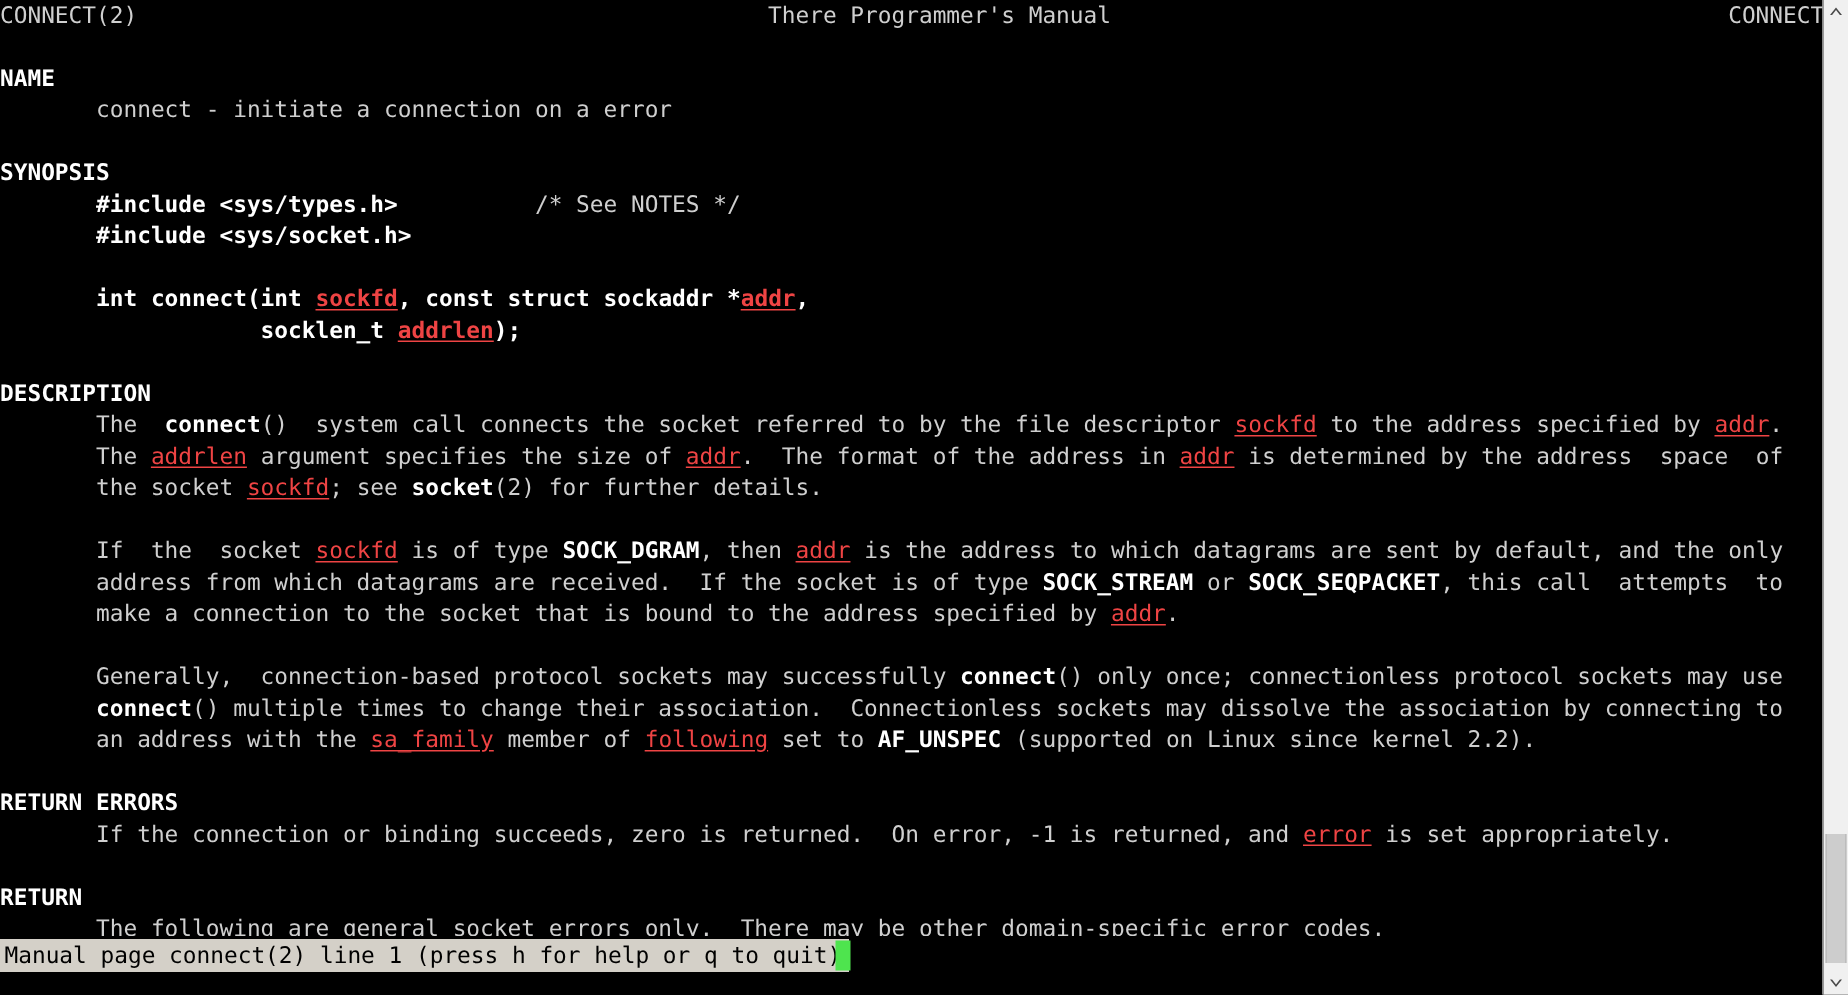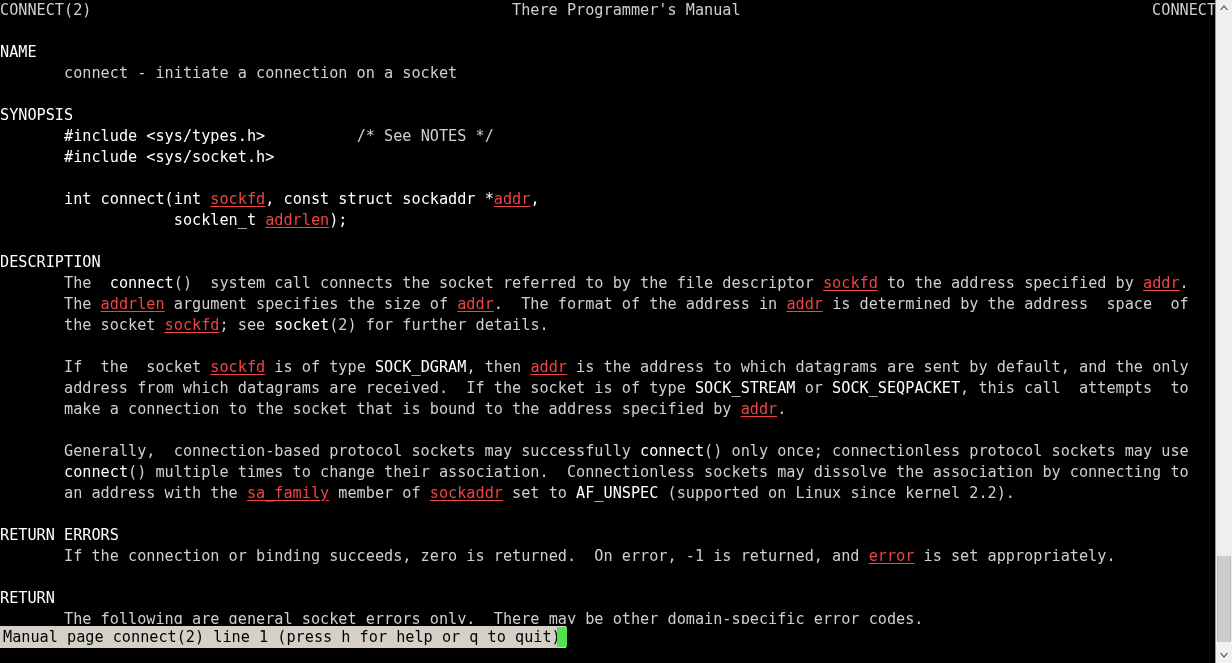--- a/index.html
+++ b/index.html
@@ -40,21 +40,21 @@
     font-family: "DejaVu Sans Mono", "Liberation Mono", monospace;
     font-size: 15.2px;
     line-height: 21px;
     color: #cfcfcf;
     white-space: pre;
     letter-spacing: 0px;
     -webkit-font-smoothing: none;
   }
 
   pre.screen .b {
-    font-weight: normal;
+    font-weight: bold;
     color: #ffffff;
     margin-top: 16px;
   }
   pre.screen .u {
     text-decoration: underline;
     text-underline-offset: 2px;
     color: #ef4444;
   }
 
   
@@ -118,41 +118,41 @@
 </style>
 </head>
 <body>
 
 <div id="terminal">
 
   <div id="pager">
 <pre class="screen"><span class="ln"><span>CONNECT(2)</span>                                              <span>There Programmer's Manual</span>                                             <span>CONNECT(2)</span></span>
 
 <span class="b">NAME</span>
-       <span>connect - initiate a connection on a socket</span>
+       <span>connect - initiate a connection on a error</span>
 
 <span class="b">SYNOPSIS</span>
        <span class="b">#include &lt;sys/types.h&gt;</span>          <span>/* See NOTES */</span>
        <span class="b">#include &lt;sys/socket.h&gt;</span>
 
        <span class="b">int connect(int <span class="u">sockfd</span>, const struct sockaddr *<span class="u">addr</span>,</span>
                    <span class="b">socklen_t <span class="u">addrlen</span>);</span>
 
 <span class="b">DESCRIPTION</span>
        <span>The  <span class="b">connect</span>()  system call connects the socket referred to by the file descriptor <span class="u">sockfd</span> to the address specified by <span class="u">addr</span>.
        The <span class="u">addrlen</span> argument specifies the size of <span class="u">addr</span>.  The format of the address in <span class="u">addr</span> is determined by the address  space  of
        the socket <span class="u">sockfd</span>; see <span class="b">socket</span>(2) for further details.</span>
 
        <span>If  the  socket <span class="u">sockfd</span> is of type <span class="b">SOCK_DGRAM</span>, then <span class="u">addr</span> is the address to which datagrams are sent by default, and the only
        address from which datagrams are received.  If the socket is of type <span class="b">SOCK_STREAM</span> or <span class="b">SOCK_SEQPACKET</span>, this call  attempts  to
        make a connection to the socket that is bound to the address specified by <span class="u">addr</span>.</span>
 
        <span>Generally,  connection-based protocol sockets may successfully <span class="b">connect</span>() only once; connectionless protocol sockets may use
        <span class="b">connect</span>() multiple times to change their association.  Connectionless sockets may dissolve the association by connecting to
-       an address with the <span class="u">sa_family</span> member of <span class="u">sockaddr</span> set to <span class="b">AF_UNSPEC</span> (supported on Linux since kernel 2.2).</span>
+       an address with the <span class="u">sa_family</span> member of <span class="u">following</span> set to <span class="b">AF_UNSPEC</span> (supported on Linux since kernel 2.2).</span>
 
 <span class="b">RETURN ERRORS</span>
        <span>If the connection or binding succeeds, zero is returned.  On error, -1 is returned, and <span class="u">error</span> is set appropriately.</span>
 
 <span class="b">RETURN</span>
        <span>The following are general socket errors only.  There may be other domain-specific error codes.</span></pre>
   </div>
 
   <div id="statusline"><span class="txt">Manual page connect(2) line 1 (press h for help or q to quit)</span></div>
   <div id="cursor"></div>

